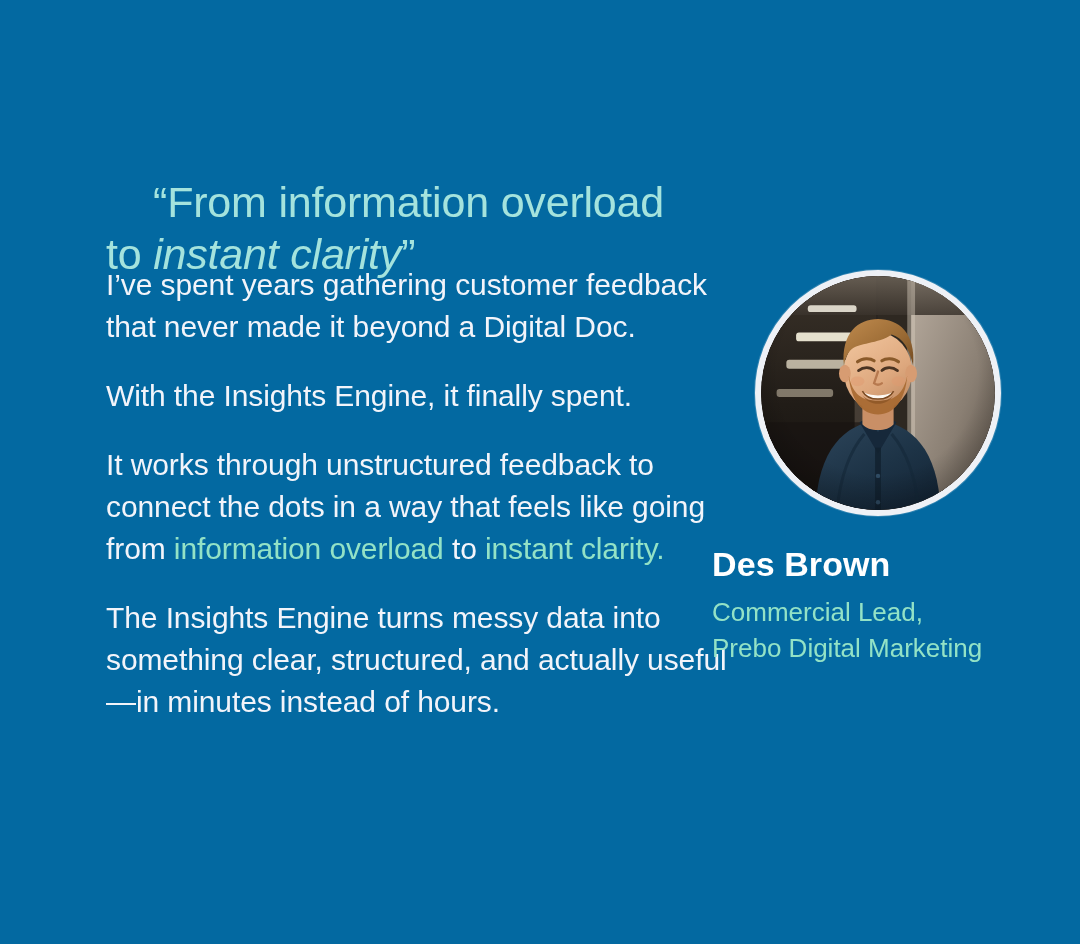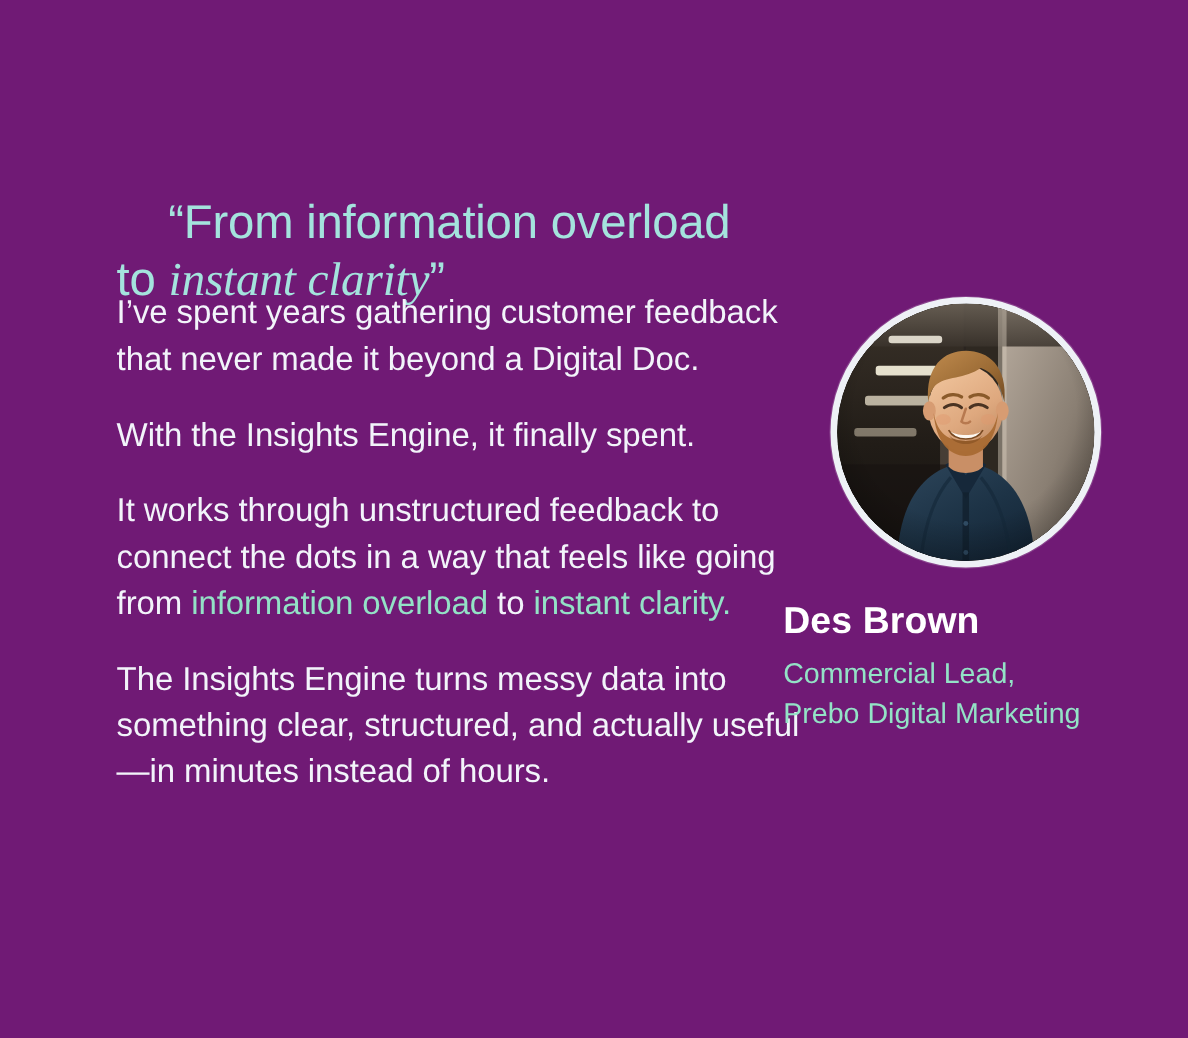--- a/index.html
+++ b/index.html
@@ -12,40 +12,39 @@
     background: #1e3160;
     font-family: "Liberation Sans", sans-serif;
     overflow: hidden;
     position: relative;
   }
 
   .slide {
     position: relative;
     width: 1080px;
     height: 944px;
-    background: #701a75;
+    background: #0369a1;
     box-sizing: border-box;
   }
 
   
   .headline {
     position: absolute;
     left: 106px;
     top: 124px;
     width: 620px;
     color: #a4e3dd;
     font-size: 43px;
     line-height: 52px;
     font-weight: 400;
     letter-spacing: -0.2px;
     white-space: pre-wrap;
   }
   .headline .em {
     font-style: italic;
-    font-family: Liberation Serif, serif;
   }
 
   
   .body-col {
     position: absolute;
     left: 106px;
     top: 264px;
     width: 640px;
   }
   .para {

